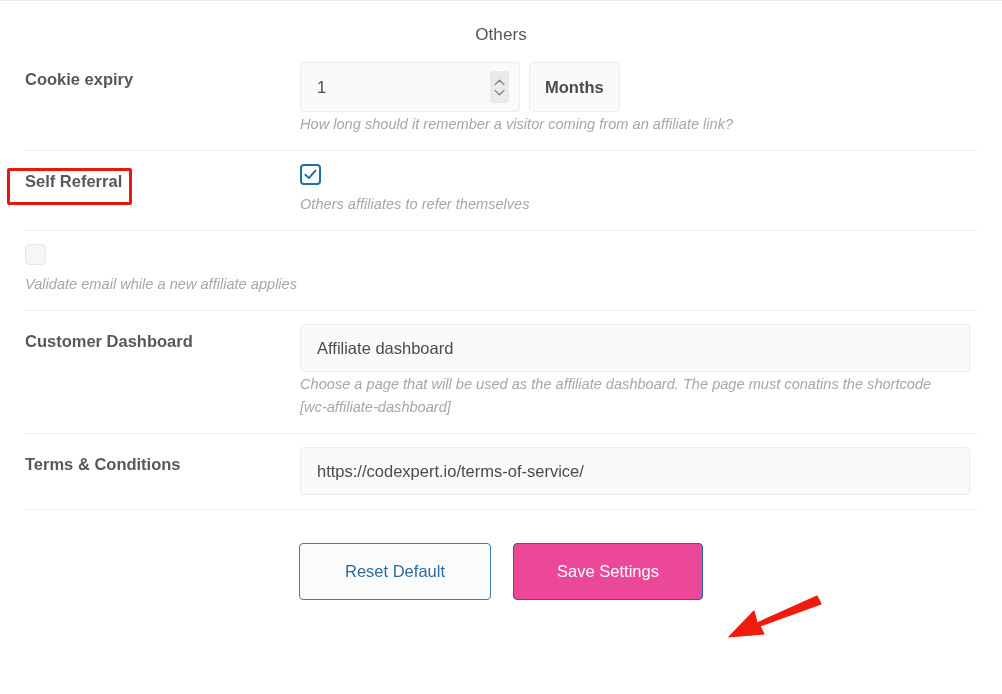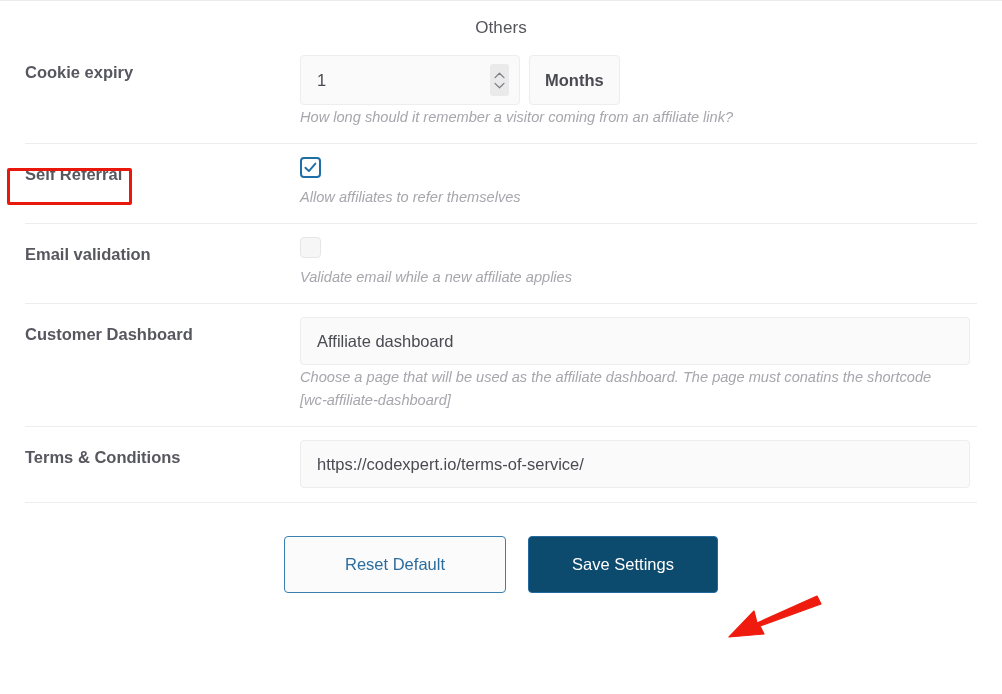--- a/index.html
+++ b/index.html
@@ -22,21 +22,21 @@
     width: 1002px;
     height: 694px;
     border-top: 1px solid #ececec;
   }
 
   .section-title {
     text-align: center;
     font-size: 17px;
     color: #54545c;
     font-weight: 400;
-    padding-top: 17px;
+    padding-top: 24px;
     padding-bottom: 4px;
     letter-spacing: 0.1px;
   }
 
   
   .row {
     display: flex;
     align-items: flex-start;
     margin: 0 25px;
     border-bottom: 1px solid #ededee;
@@ -172,28 +172,28 @@
     height: 57px;
     border-radius: 4px;
     font-size: 16.5px;
     display: flex;
     align-items: center;
     justify-content: center;
     cursor: pointer;
     font-family: "Liberation Sans", sans-serif;
   }
   .btn-secondary {
-    width: 222px;
+    width: 192px;
     background: #fbfbfb;
     border: 1px solid #3a7fad;
     color: #2b6c9e;
   }
   .btn-primary {
     width: 190px;
-    background: #0c4a6e;
+    background: #ec4899;
     border: 1px solid #22699f;
     color: #ffffff;
   }
 
   
   .annot-box {
     position: absolute;
     left: 7px;
     top: 167px;
     width: 125px;
@@ -240,26 +240,25 @@
   </div>
 
   <div class="row cb-row">
     <div class="row-label">Self Referral</div>
     <div class="row-field">
       <span class="cb checked">
         <svg width="15" height="15" viewBox="0 0 15 15">
           <path d="M2.4 7.7 L5.9 11.1 L12.4 3.6" fill="none" stroke="#1e6ea8" stroke-width="1.9" stroke-linecap="round" stroke-linejoin="round"></path>
         </svg>
       </span>
-      <div class="help">Allow affiliates to refer themselves</div>
+      <div class="help">Others affiliates to refer themselves</div>
     </div>
   </div>
 
   <div class="row cb-row">
-    <div class="row-label">Email validation</div>
     <div class="row-field">
       <span class="cb unchecked"></span>
       <div class="help">Validate email while a new affiliate applies</div>
     </div>
   </div>
 
   <div class="row">
     <div class="row-label">Customer Dashboard</div>
     <div class="row-field">
       <div class="text-input">Affiliate dashboard</div>

